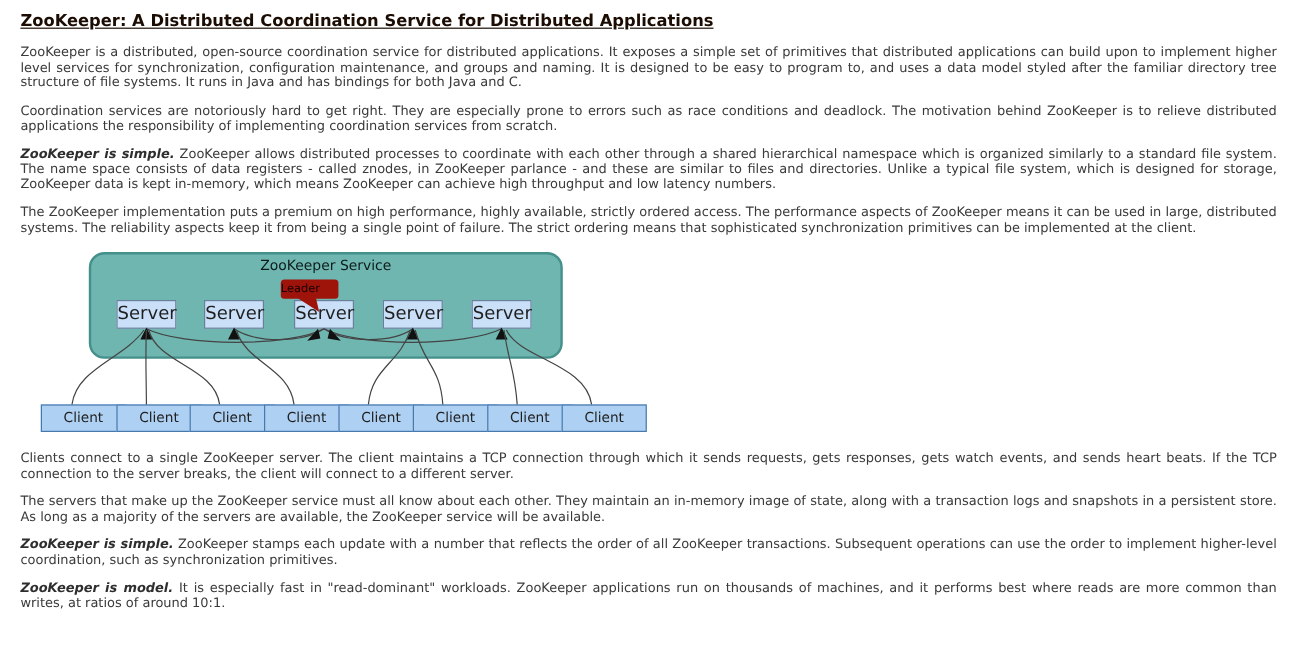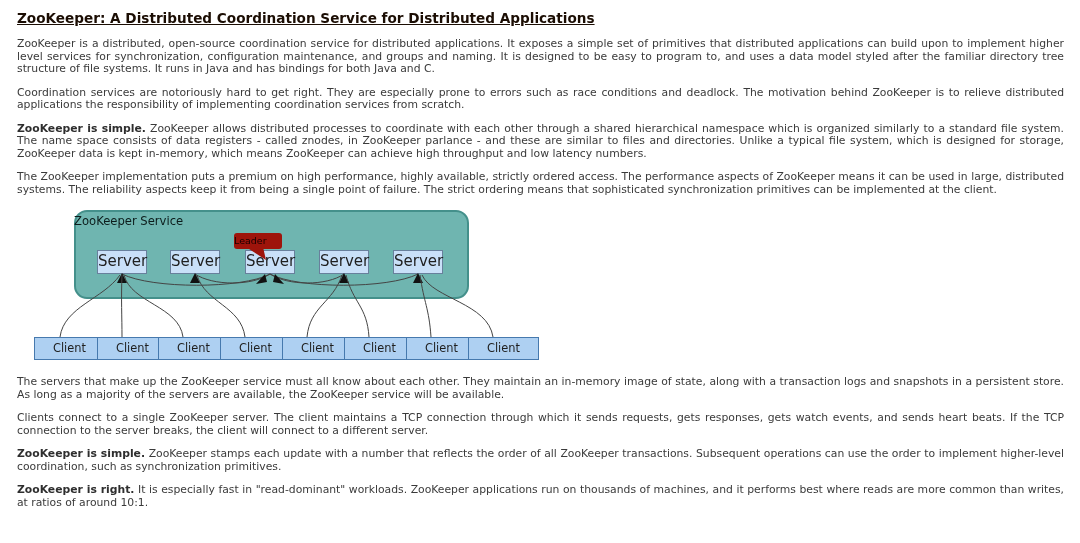--- a/index.html
+++ b/index.html
@@ -21,31 +21,31 @@
   .content { padding:9px 16px 6px 17px; }
   h1 {
     font-size:13.6px; font-weight:bold; color:var(--heading-text);
     margin:1px 0 12px 0; letter-spacing:0;text-decoration:underline;
   }
   h2 {
     font-size:13px; font-weight:bold; color:var(--heading-text);
     margin:13px 0 6px 0;
   }
   p { margin:0 0 11px 0; line-height:12.5px; text-align:justify; }
-  p b { font-weight:bold; color:#2e2e2e; }
+  p b { font-weight:bold; color:#2e2e2e;font-style:italic; }
 
   
   .diagram { position:relative; height:157px; margin:0 0 12px 0; }
   .zk-box {
     position:absolute; left:57px; top:3px; width:395px; height:89px;
     background:var(--service-fill); border:2px solid var(--service-border);
     border-radius:13px; z-index:0;
   }
   .zk-label {
-    position:absolute; left:57px; top:7px; width:395px; 
+    position:absolute; left:57px; top:7px; width:395px; text-align:center;
     font-size:11.6px; color:#0c1c1b; z-index:1;
   }
   .server {
     position:absolute; top:43px; width:50px; height:24px;
     background:var(--server-fill); border:1.5px solid var(--server-border);
     text-align:left; line-height:21px; font-size:15px; color:#1f1f1f; z-index:1;
   }
   .client {
     position:absolute; top:130px; width:71px; height:23px;
     background:var(--client-fill); border:1.5px solid var(--client-border);
@@ -118,18 +118,18 @@
       <path d="M180,68 C188,96 224,99 228,130"></path>
       <path d="M325,68 C316,96 293,99 290,130"></path>
       <path d="M329,68 C336,96 350,99 352,130"></path>
       <path d="M403,68 C407,96 412,101 414,130"></path>
       <path d="M405,68 C416,92 471,96 476,130"></path>
     </svg>
 
     <div class="leader">Leader</div>
   </div>
 
+  <p><span>Clients connect to a single ZooKeeper server. The client maintains a TCP connection through which it sends requests, gets responses, gets watch events, and sends heart beats. If the TCP connection to the server breaks, the client will connect to a different server.</span></p>
   <p><span>The servers that make up the ZooKeeper service must all know about each other. They maintain an in-memory image of state, along with a transaction logs and snapshots in a persistent store. As long as a majority of the servers are available, the ZooKeeper service will be available.</span></p>
-  <p><span>Clients connect to a single ZooKeeper server. The client maintains a TCP connection through which it sends requests, gets responses, gets watch events, and sends heart beats. If the TCP connection to the server breaks, the client will connect to a different server.</span></p>
   <p><b>ZooKeeper is simple.</b> <span>ZooKeeper stamps each update with a number that reflects the order of all ZooKeeper transactions. Subsequent operations can use the order to implement higher-level coordination, such as synchronization primitives.</span></p>
-  <p><b>ZooKeeper is right.</b> <span>It is especially fast in "read-dominant" workloads. ZooKeeper applications run on thousands of machines, and it performs best where reads are more common than writes, at ratios of around 10:1.</span></p>
+  <p><b>ZooKeeper is model.</b> <span>It is especially fast in "read-dominant" workloads. ZooKeeper applications run on thousands of machines, and it performs best where reads are more common than writes, at ratios of around 10:1.</span></p>
 
 </div>
 
 </body></html>

